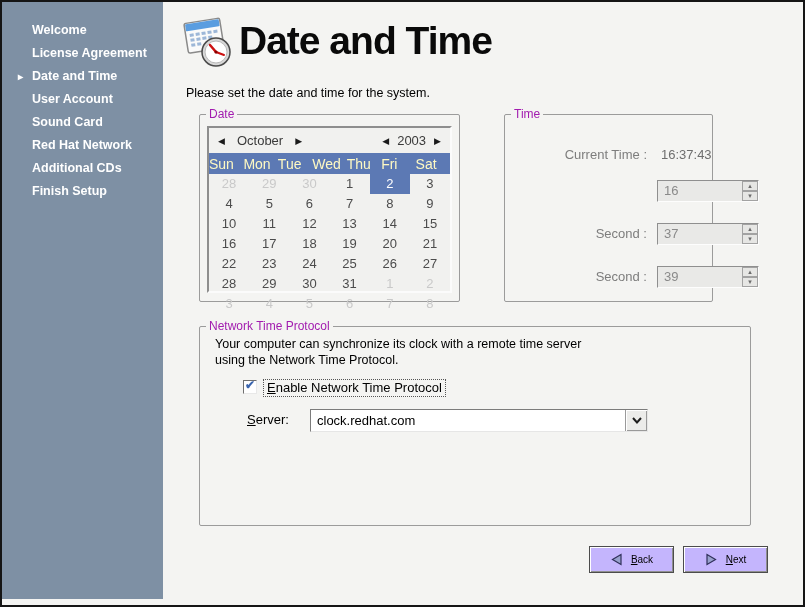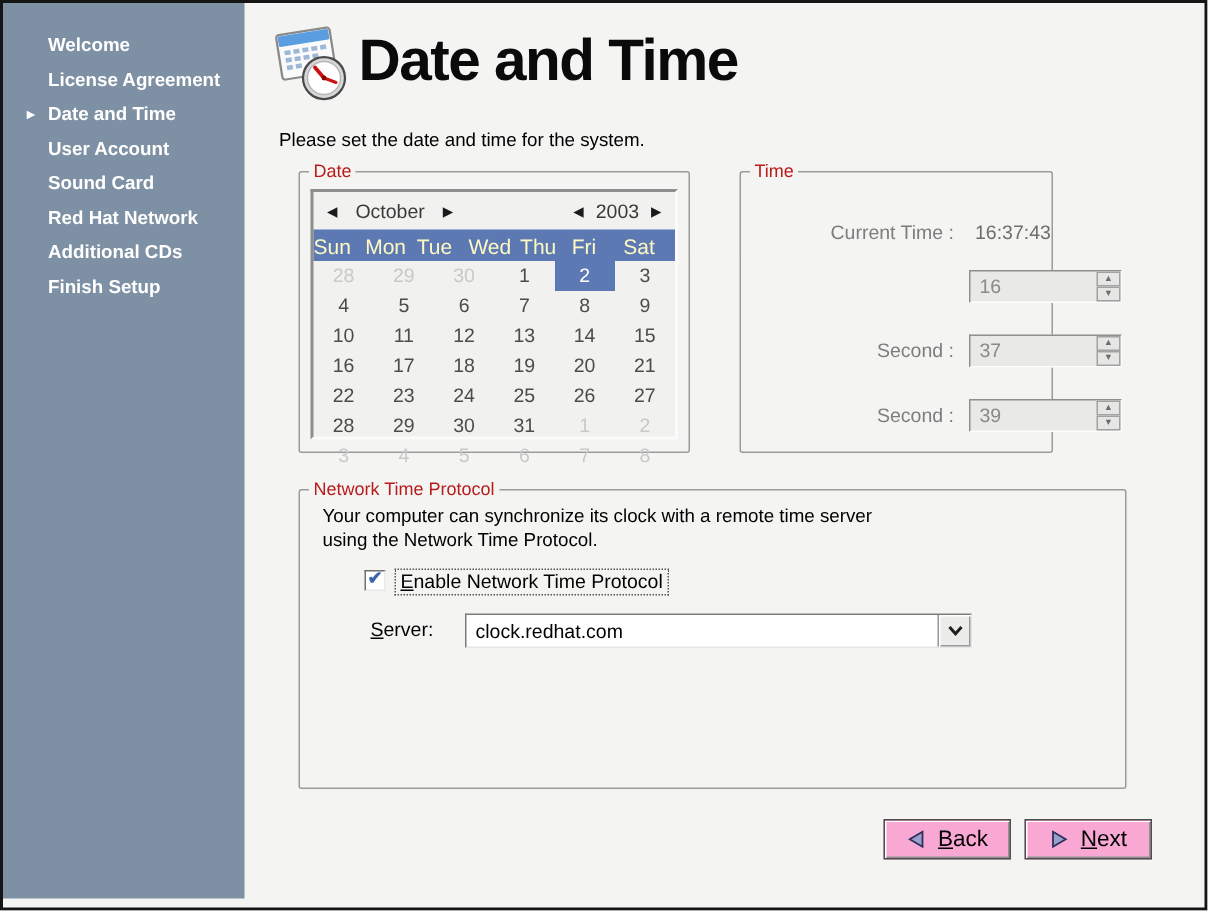--- a/index.html
+++ b/index.html
@@ -31,24 +31,24 @@
   .page-title {
     position:absolute; left:76px; top:17px; font-size:39px; font-weight:bold;
     color:#0a0a0a; letter-spacing:-1px; white-space:nowrap;
   }
   .page-subtitle { position:absolute; left:23px; top:84px; font-size:12.5px; color:#000; }
 
   
   .group { position:absolute; border:1px solid #9b9b9b; border-radius:2px; }
   .group-label {
     position:absolute; top:-8px; left:6px; background:#f4f4f2; padding:0 3px;
-    font-size:12px; color:#b91c1c; white-space:nowrap;
+    font-size:12px; color:#a21caf; white-space:nowrap;
   }
   .date-group { left:36px; top:112px; width:261px; height:188px; }
-  .time-group { left:330px; top:112px; width:209px; height:188px; }
+  .time-group { left:341px; top:112px; width:209px; height:188px; }
   .ntp-group  { left:36px; top:324px; width:552px; height:200px;text-decoration:underline; }
 
   
   .calendar {
     position:absolute; left:7px; top:11px; width:245px; height:167px;
     background:#f1f1ef;
     border:2px solid; border-color:#8e8e8e #fbfbfb #fbfbfb #8e8e8e;
   }
   .cal-nav {
     height:25px; display:flex; align-items:center; padding:0 7px;
@@ -118,24 +118,24 @@
     border-left:1px solid #9a9a9a;
     box-shadow:inset 1px 1px 0 #ffffff, inset -1px -1px 0 #9a9a9a;
     display:flex; align-items:center; justify-content:center;
   }
 
   .mn { text-decoration:underline; }
 
   
   .nav-btn {
     position:absolute; top:544px; width:85px; height:27px;
-    background:#f9a8d4; border:1px solid #4c4c4c;
+    background:#c4b5fd; border:1px solid #4c4c4c;
     box-shadow:inset 1px 1px 0 #ffffff, inset -1px -1px 0 #909090;
     display:flex; align-items:center; justify-content:center; gap:8px;
-    font-size:15px; color:#000; cursor:default;
+    font-size:10px; color:#000; cursor:default;
   }
   .back-btn { left:426px; }
   .next-btn { left:520px; }
 </style>
 </head>
 <body>
 
 <div class="window">
 
   <div class="sidebar">

